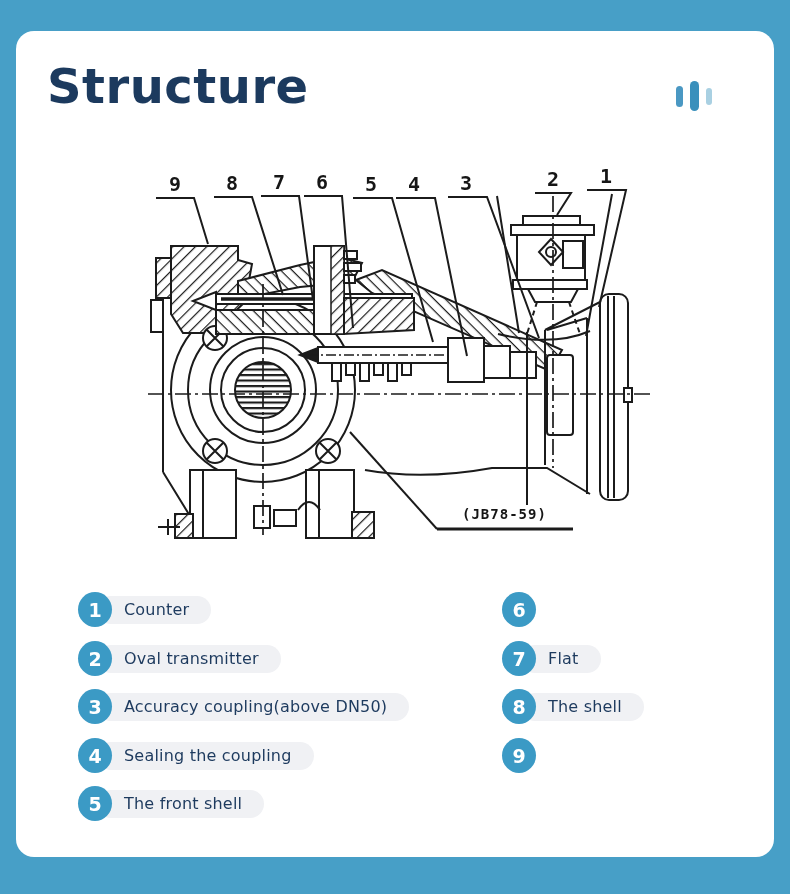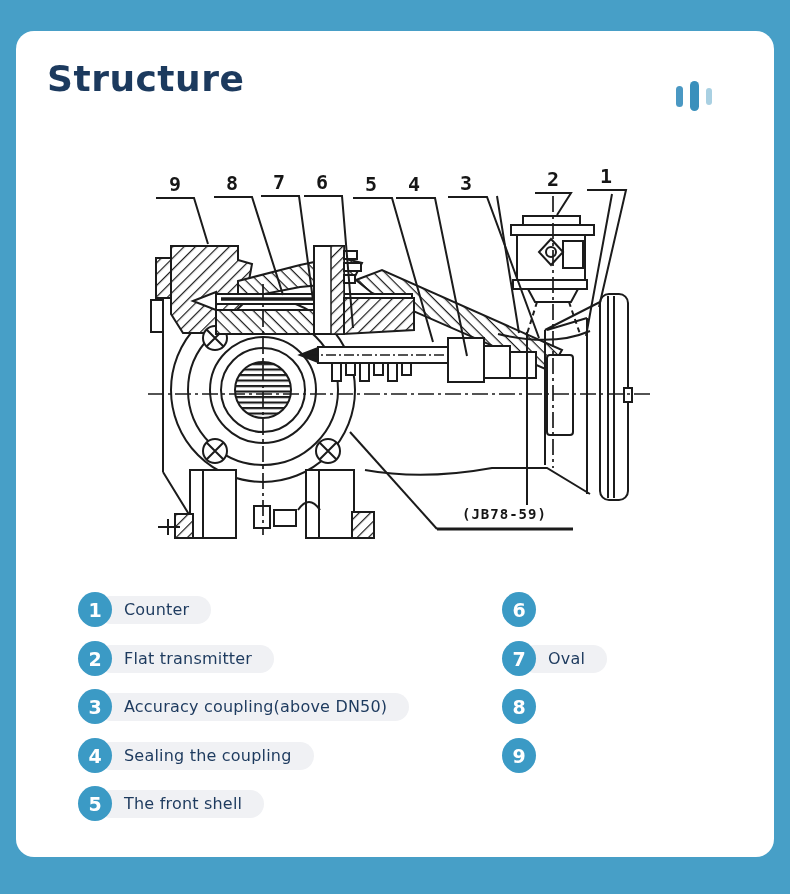--- a/index.html
+++ b/index.html
@@ -8,21 +8,21 @@
     background:#479fc7;
     font-family:"DejaVu Sans","Liberation Sans",sans-serif;
     position:relative;overflow:hidden;
   }
   .card{
     position:absolute;left:16px;top:31px;width:758px;height:826px;
     background:#ffffff;border-radius:18px;
   }
   .page-title{
     position:absolute;left:47px;top:58px;margin:0;
-    font-size:36px;font-weight:bold;letter-spacing:.5px;
+    font-size:48px;font-weight:bold;letter-spacing:.5px;
     color:#1c3a5e;
   }
   .bars{position:absolute;}
   .bar{position:absolute;border-radius:5px;}
   .bar1{left:676px;top:86px;width:7px;height:21px;background:#4a98c3;}
   .bar2{left:690px;top:81px;width:9px;height:30px;background:#3a90bc;}
   .bar3{left:706px;top:88px;width:6px;height:17px;background:#a9d0e2;}
   .diagram-svg{position:absolute;left:0;top:0;}
   .legend-row{
     position:absolute;display:flex;align-items:center;height:35px;
@@ -200,40 +200,41 @@
 
   <text class="model-label" x="462" y="519">(JB78-59)</text>
 </svg>
 
 <div class="legend-row l1">
   <div class="legend-num">1</div>
   <div class="legend-pill">Counter</div>
 </div>
 <div class="legend-row l2">
   <div class="legend-num">2</div>
-  <div class="legend-pill">Flat transmitter</div>
+  <div class="legend-pill">Oval transmitter</div>
 </div>
 <div class="legend-row l3">
   <div class="legend-num">3</div>
   <div class="legend-pill">Accuracy coupling(above DN50)</div>
 </div>
 <div class="legend-row l4">
   <div class="legend-num">4</div>
   <div class="legend-pill">Sealing the coupling</div>
 </div>
 <div class="legend-row l5">
   <div class="legend-num">5</div>
   <div class="legend-pill">The front shell</div>
 </div>
 
 <div class="legend-row r1">
   <div class="legend-num">6</div>
 </div>
 <div class="legend-row r2">
   <div class="legend-num">7</div>
-  <div class="legend-pill">Oval</div>
+  <div class="legend-pill">Flat</div>
 </div>
 <div class="legend-row r3">
   <div class="legend-num">8</div>
+  <div class="legend-pill">The shell</div>
 </div>
 <div class="legend-row r4">
   <div class="legend-num">9</div>
 </div>
 
 </body></html>

